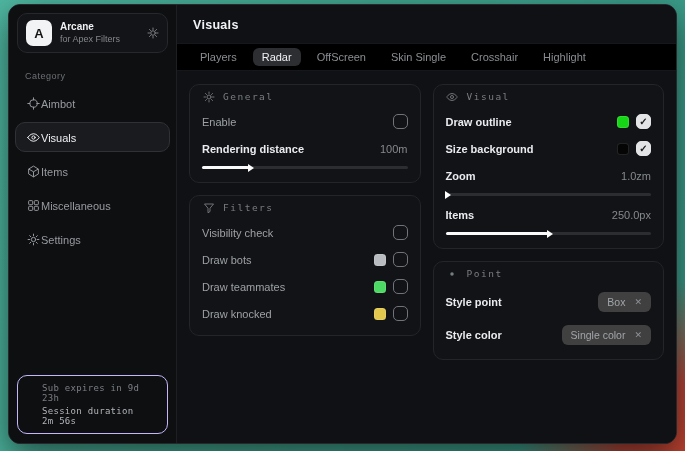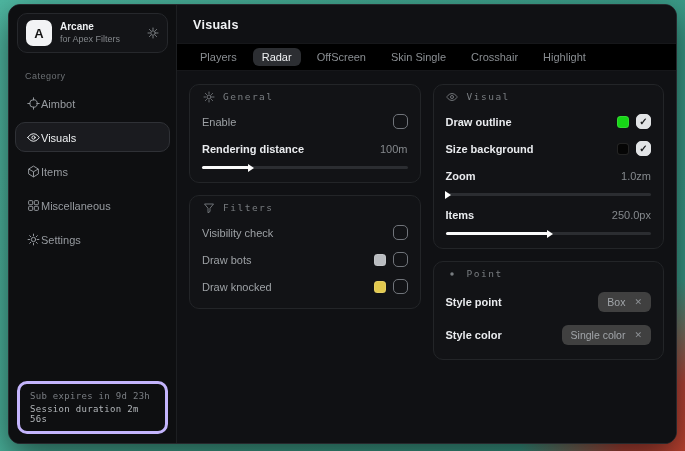--- a/index.html
+++ b/index.html
@@ -27,21 +27,21 @@
   .side-titles { line-height:1.25; }
   .side-title { font-size:10px; font-weight:bold; color:#eef0f2; }
   .side-sub { font-size:9px; color:#84888c; }
   .side-gear { margin-left:auto; color:#7d8185; display:grid; place-items:center; }
   .cat-label { padding:10px 16px 7px; font-size:9px; color:#6c7074; letter-spacing:.5px; }
   .nav { padding:0 6px; }
   .nav-item { display:flex; align-items:flex-end; gap:1px; padding:7px 10px; margin-bottom:4px;
     color:#979ba0; font-size:11px; border:1px solid transparent; border-radius:10px; cursor:default; }
   .nav-item.selected { background:#1a1b1f; border-color:#2f3136; color:#edeff1; }
   .nav-icon { width:14px; height:14px; display:grid; place-items:center; flex:0 0 14px; }
-  .side-footer { margin:auto 8px 9px 8px; border:3px solid #c4b5fd; border-radius:10px; padding:7px 10px;
+  .side-footer { margin:auto 8px 9px 8px; border:1px solid #c4b5fd; border-radius:10px; padding:7px 24px;
     font-family:"DejaVu Sans Mono", monospace; }
   .foot-line1 { font-size:9px; color:#7b7f84; letter-spacing:.3px; margin-bottom:3px; }
   .foot-line2 { font-size:9px; color:#b2b6ba; letter-spacing:.3px; }
   
   .main { flex:1; display:flex; flex-direction:column; background:#101114; min-width:0; }
   .main-header { padding:13px 16px 11px; }
   .main-title { font-size:12.5px; font-weight:bold; color:#f0f2f4; letter-spacing:.3px; }
   .tabstrip { background:#000000; border-top:1px solid #16171a; border-bottom:1px solid #16171a;
     padding:4px 14px; display:flex; align-items:center; gap:7px; }
   .tab { font-size:11px; color:#8a8e92; padding:3px 9px; border-radius:6px; cursor:default; white-space:nowrap; }
@@ -212,20 +212,27 @@
             </span>
           </div>
           <div class="row">
             <span class="row-label">Draw bots</span>
             <span class="row-right">
               <span class="swatch" style="background: rgb(185, 188, 192);"></span>
               <span class="checkbox"></span>
             </span>
           </div>
           <div class="row">
+            <span class="row-label">Draw teammates</span>
+            <span class="row-right">
+              <span class="swatch" style="background: rgb(76, 217, 100);"></span>
+              <span class="checkbox"></span>
+            </span>
+          </div>
+          <div class="row">
             <span class="row-label">Draw knocked</span>
             <span class="row-right">
               <span class="swatch" style="background: rgb(226, 201, 78);"></span>
               <span class="checkbox"></span>
             </span>
           </div>
         </div>
 
       </div>
 

